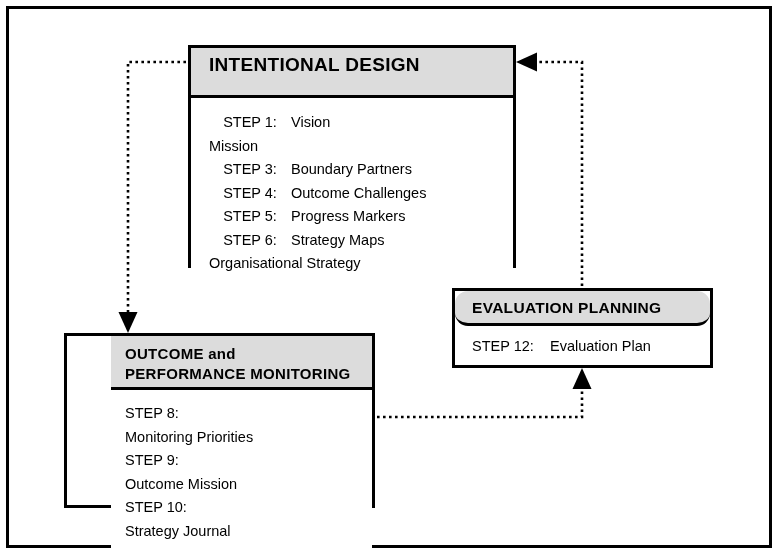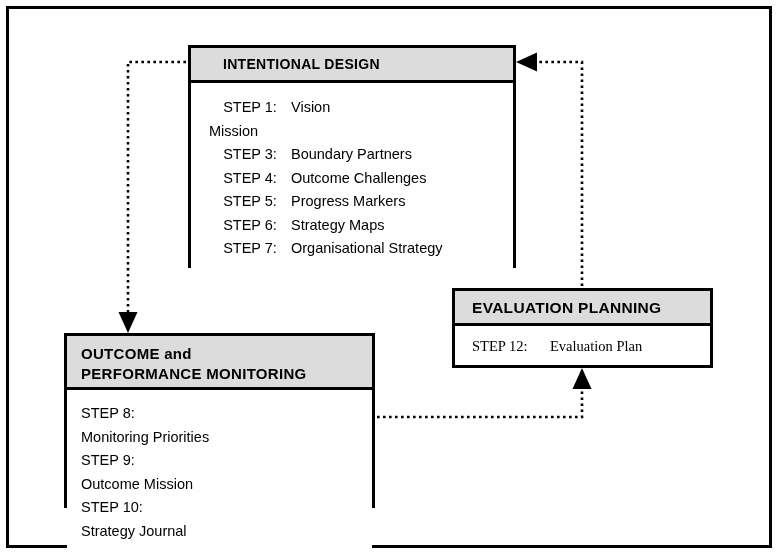--- a/index.html
+++ b/index.html
@@ -66,37 +66,38 @@
   .step-text  { flex: 0 0 auto; }
 
   
   #box-intentional {
     left: 188px;
     top: 45px;
     width: 328px;
     height: 223px;
   }
   #box-intentional .proc-head {
-    height: 35px;
+    height: 50px;
     line-height: 33px;
-    padding-left: 32px;
-    font-size: 14px;
+    padding-left: 18px;
+    font-size: 19px;
   }
   #box-intentional .proc-body {
     padding: 13px 0 8px 18px;
   }
   #box-intentional .step-row { font-size: 14.5px; line-height: 23.5px; }
   #box-intentional .step-label { width: 82px; text-align: center; }
 
   
   #box-outcome {
     left: 64px;
     top: 333px;
     width: 311px;
     height: 175px;
+    padding-left: 44px;
   }
   #box-outcome .proc-head {
     height: 54px;
     padding: 8px 0 0 14px;
     font-size: 15px;
     line-height: 20px;
   }
   #box-outcome .proc-body {
     padding: 12px 0 8px 14px;
   }
@@ -108,25 +109,26 @@
     left: 452px;
     top: 288px;
     width: 261px;
     height: 80px;
   }
   #box-evaluation .proc-head {
     height: 35px;
     line-height: 33px;
     padding-left: 17px;
     font-size: 15.5px;
+    border-radius: 13px;
   }
   #box-evaluation .proc-body {
     padding: 9px 0 0 17px;
   }
-  #box-evaluation .step-row { font-size: 14.5px; line-height: 23px; font-family: Liberation Serif, serif; }
+  #box-evaluation .step-row { font-size: 14.5px; line-height: 23px; }
   #box-evaluation .step-label { width: 78px; }
 
   
   .conn-svg {
     position: absolute;
     left: 0;
     top: 0;
     width: 780px;
     height: 556px;
     z-index: 2;
@@ -188,21 +190,20 @@
       </div>
       <div class="step-row">
         <span class="step-label">STEP 5:</span>
         <span class="step-text">Progress Markers</span>
       </div>
       <div class="step-row">
         <span class="step-label">STEP 6:</span>
         <span class="step-text">Strategy Maps</span>
       </div>
       <div class="step-row">
-        <span class="step-label">STEP 7:</span>
         <span class="step-text">Organisational Strategy</span>
       </div>
     </div>
   </div>
 
   <div class="proc-box" id="box-outcome">
     <div class="proc-head">
       <span class="hline">OUTCOME and</span>
       <span class="hline">PERFORMANCE MONITORING</span>
     </div>

